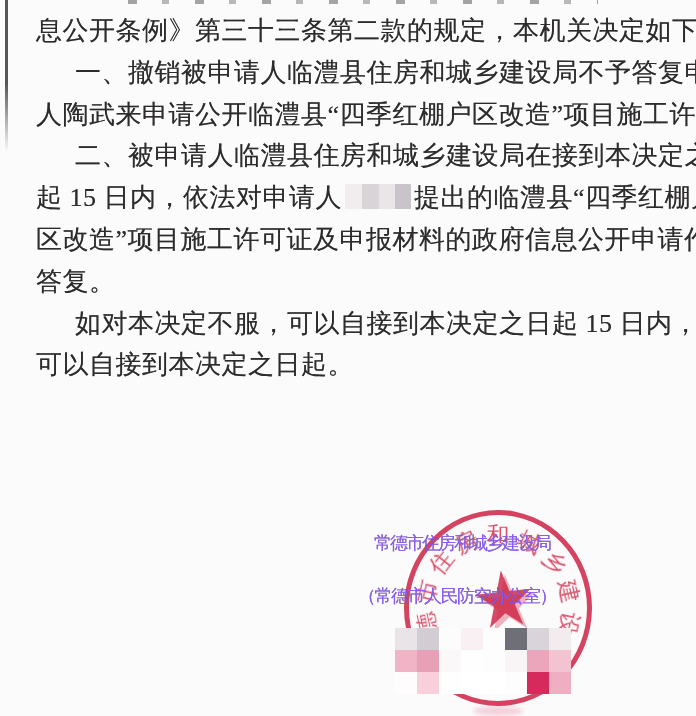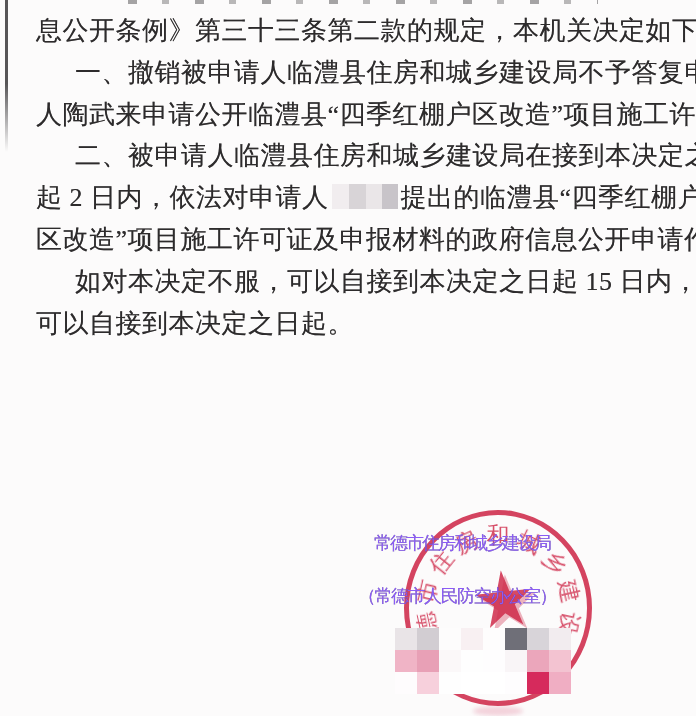--- a/index.html
+++ b/index.html
@@ -119,23 +119,24 @@
 
   <div id="top-fragment"></div>
   <div id="edge-artifact"></div>
 
   <div id="doc-body">
     <div class="doc-line">息公开条例》第三十三条第二款的规定，本机关决定如下：</div>
     <div class="doc-line indent">一、撤销被申请人临澧县住房和城乡建设局不予答复申请</div>
     <div class="doc-line">人陶武来申请公开临澧县“四季红棚户区改造”项目施工许可</div>
     <div class="doc-line indent">二、被申请人临澧县住房和城乡建设局在接到本决定之日</div>
     <div class="doc-line">
-      <span>起 2 日内，依法对申请人</span><span class="inline-redact"></span><span>提出的临澧县“四季红棚户</span>
+      <span>起 15 日内，依法对申请人</span><span class="inline-redact"></span><span>提出的临澧县“四季红棚户</span>
     </div>
     <div class="doc-line">区改造”项目施工许可证及申报材料的政府信息公开申请作出</div>
+    <div class="doc-line">答复。</div>
     <div class="doc-line indent">如对本决定不服，可以自接到本决定之日起 15 日内，向</div>
     <div class="doc-line">可以自接到本决定之日起。</div>
   </div>
 
   <div id="seal">
     <div id="seal-ring"></div>
     <div id="seal-star-ghost"></div>
     <div id="seal-star"></div>
     <div id="seal-ringtext">
       <span>常</span>

